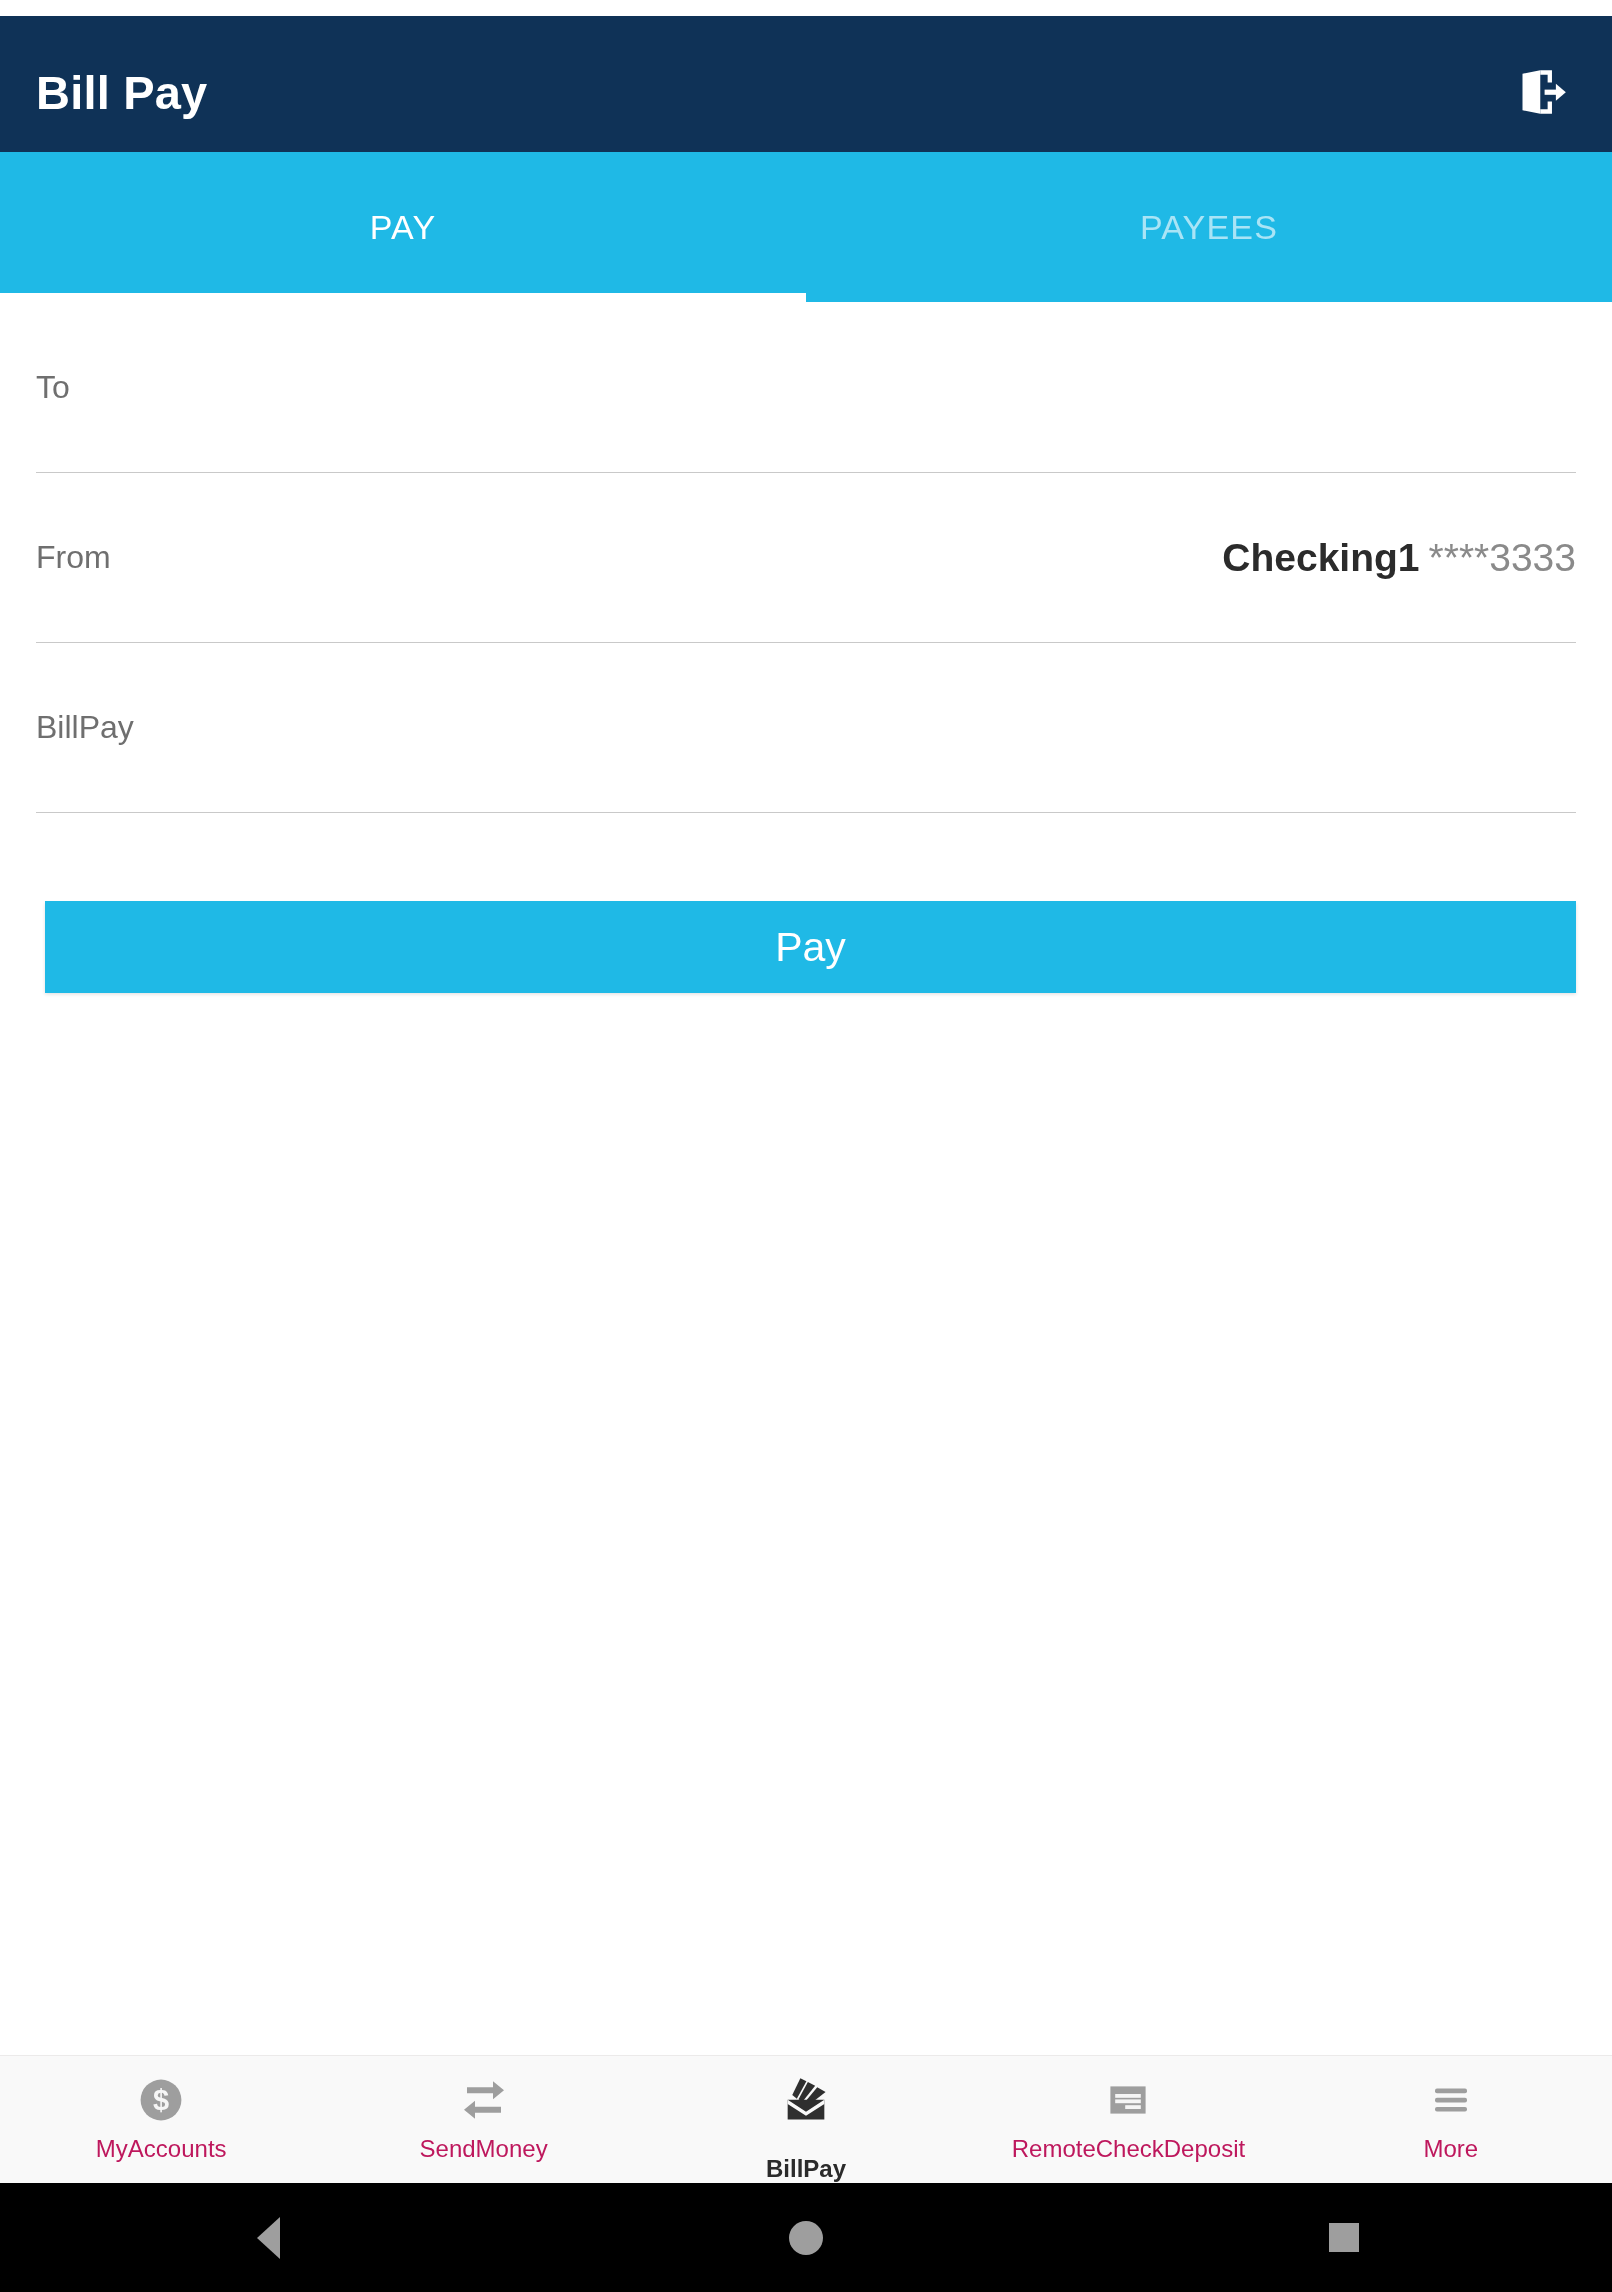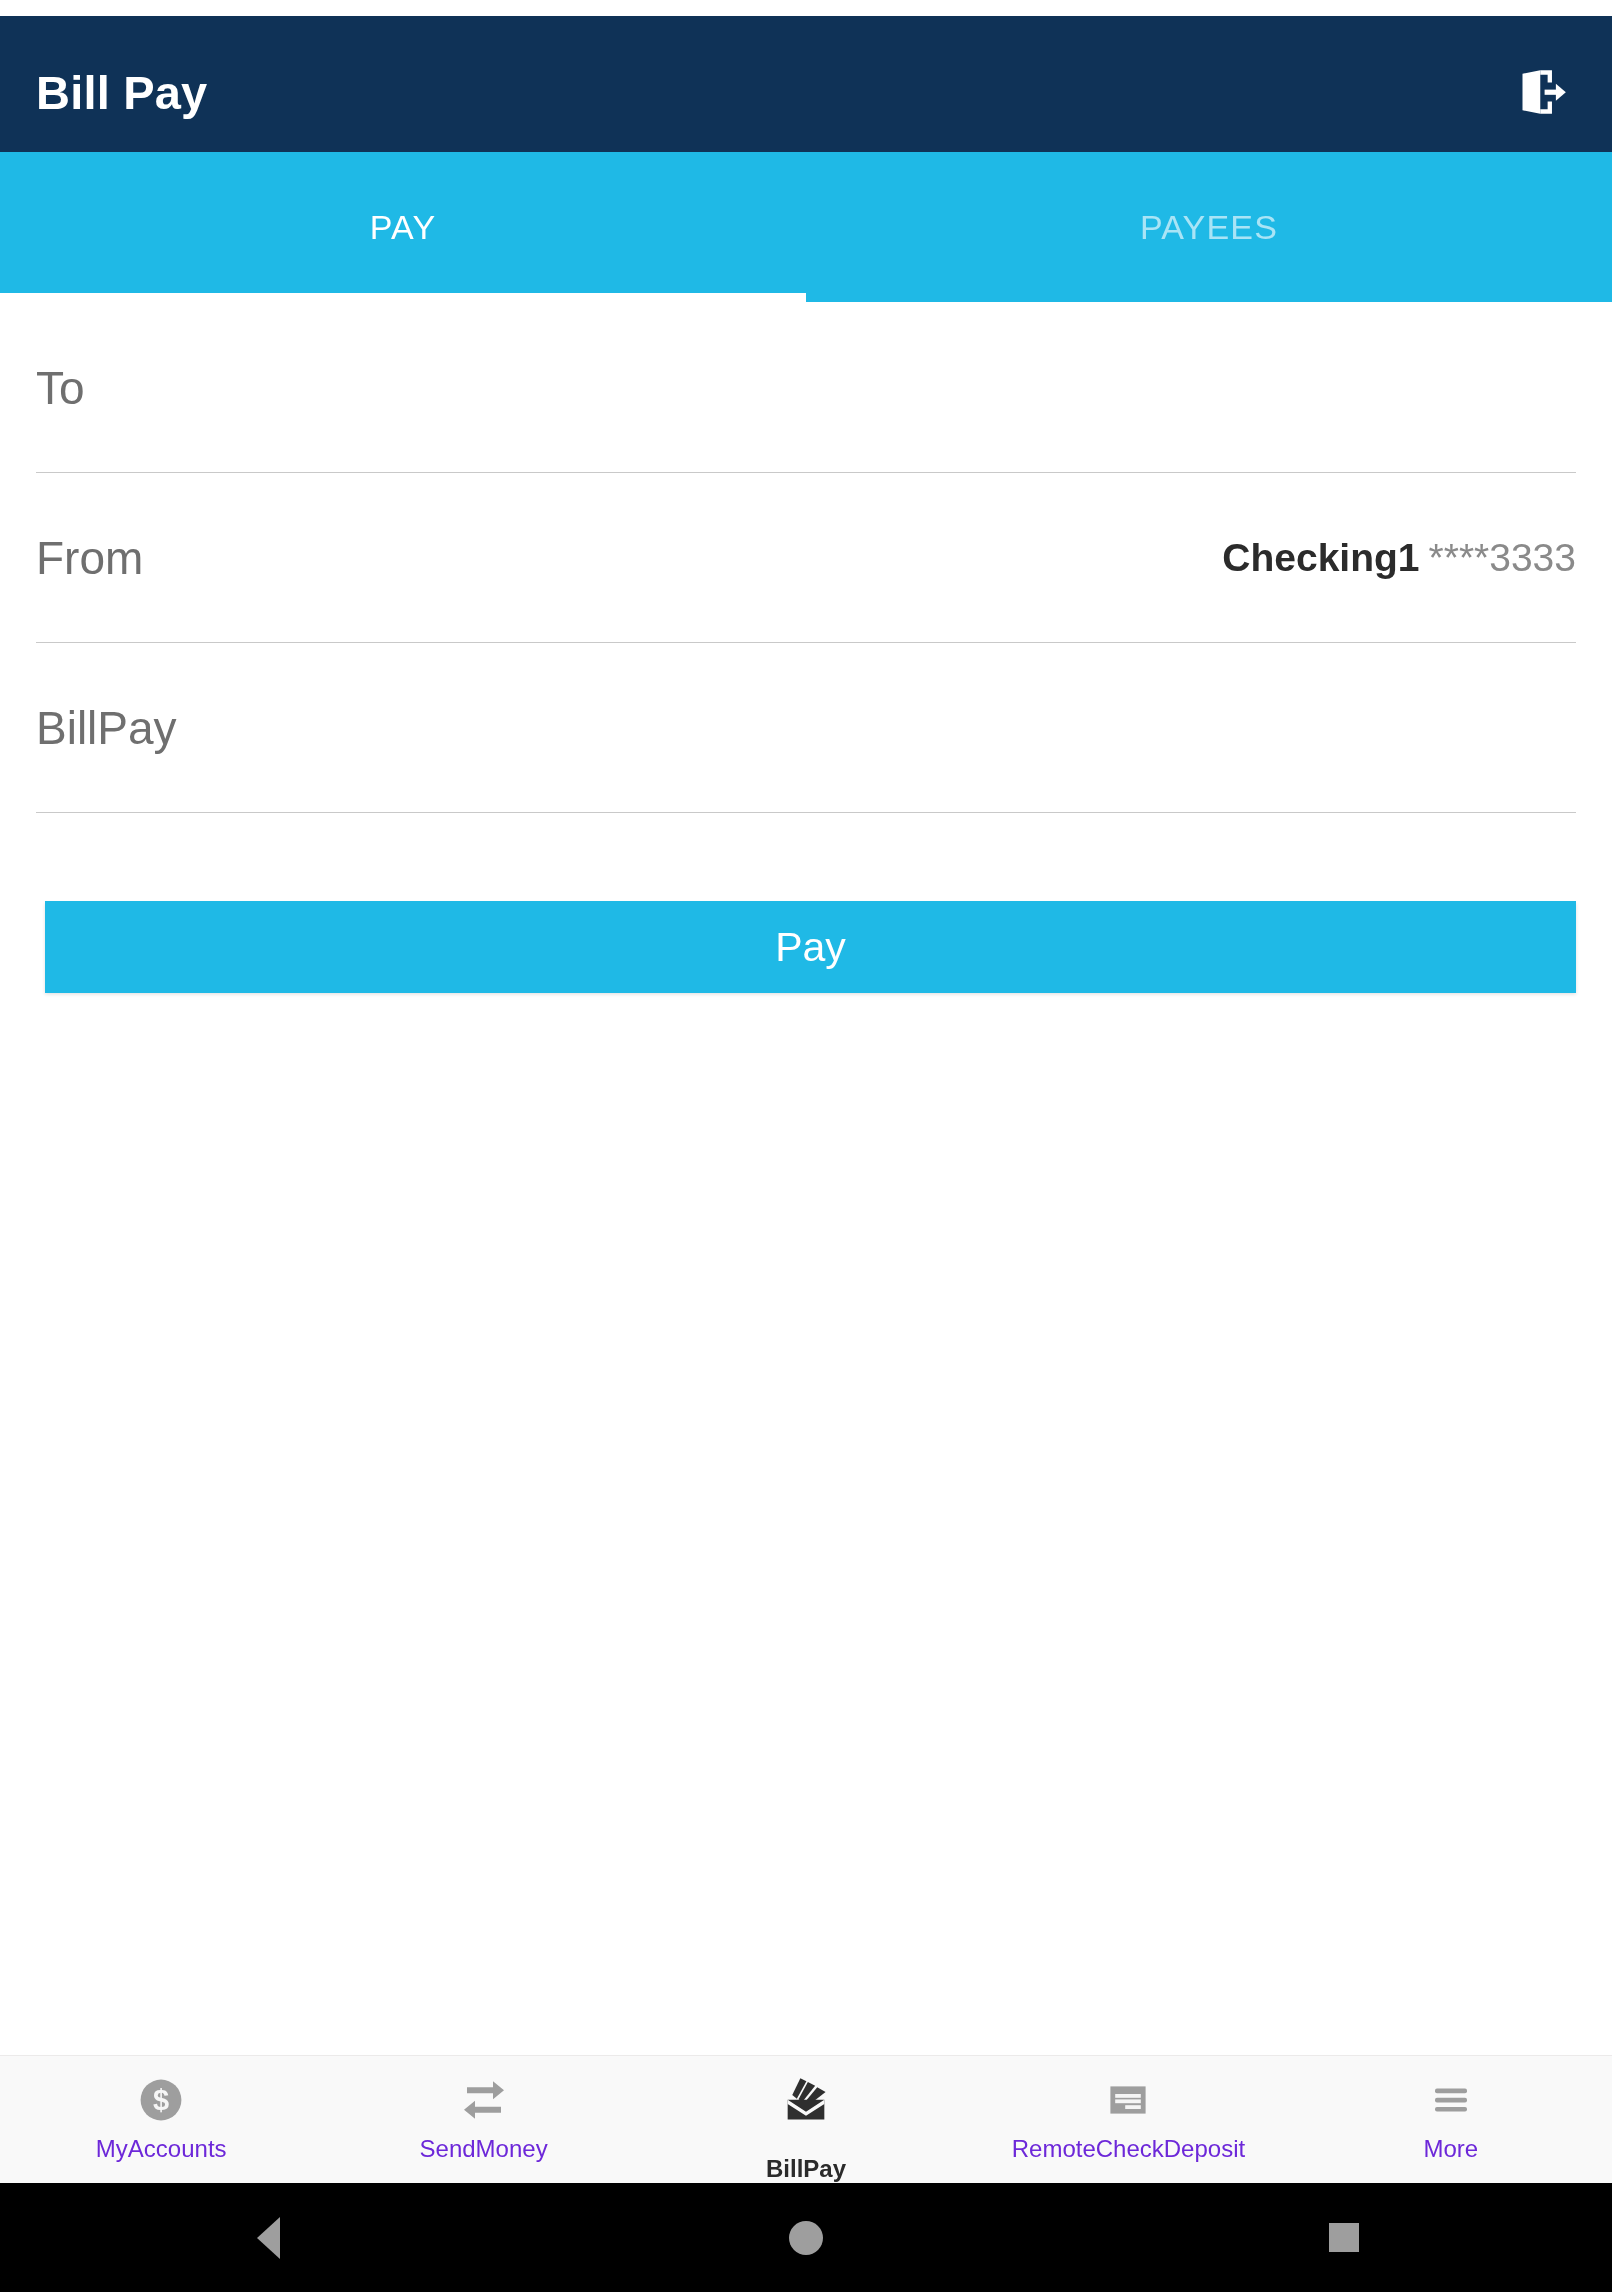--- a/index.html
+++ b/index.html
@@ -72,21 +72,21 @@
   }
   .field {
     position:relative;
     margin:0 36px;
     height:170px;
     border-bottom:1.8px solid #c9c9c9;
     display:flex; align-items:center;
     cursor:text;
   }
   .field-label {
-    font-size:46px;
+    font-size:32px;
     color:#6f6f6f;
     font-weight:normal;
   }
   .field-value {
     margin-left:auto;
     font-size:39px;
     white-space:nowrap;
   }
   .value-acct-name { color:#2b2b2b; font-weight:bold; }
   .value-acct-mask { color:#8a8a8a; font-weight:normal; margin-left:9px; }
@@ -120,21 +120,21 @@
     padding-top:16px;
     cursor:pointer;
   }
   .navicon {
     height:56px;
     display:flex; align-items:center; justify-content:center;
   }
   .navlabel {
     margin-top:7.2px;
     font-size:24px;
-    color:#6d28d9;
+    color:#be185d;
     white-space:nowrap;
   }
   .navitem.active .navlabel { color:#2b2b2b; font-weight:bold;margin-top:28px; }
 
   
   .sysbar {
     position:absolute; left:0; top:2183px;
     width:1612px; height:109px;
     background:#000000;
     display:flex; align-items:center; justify-content:center;

